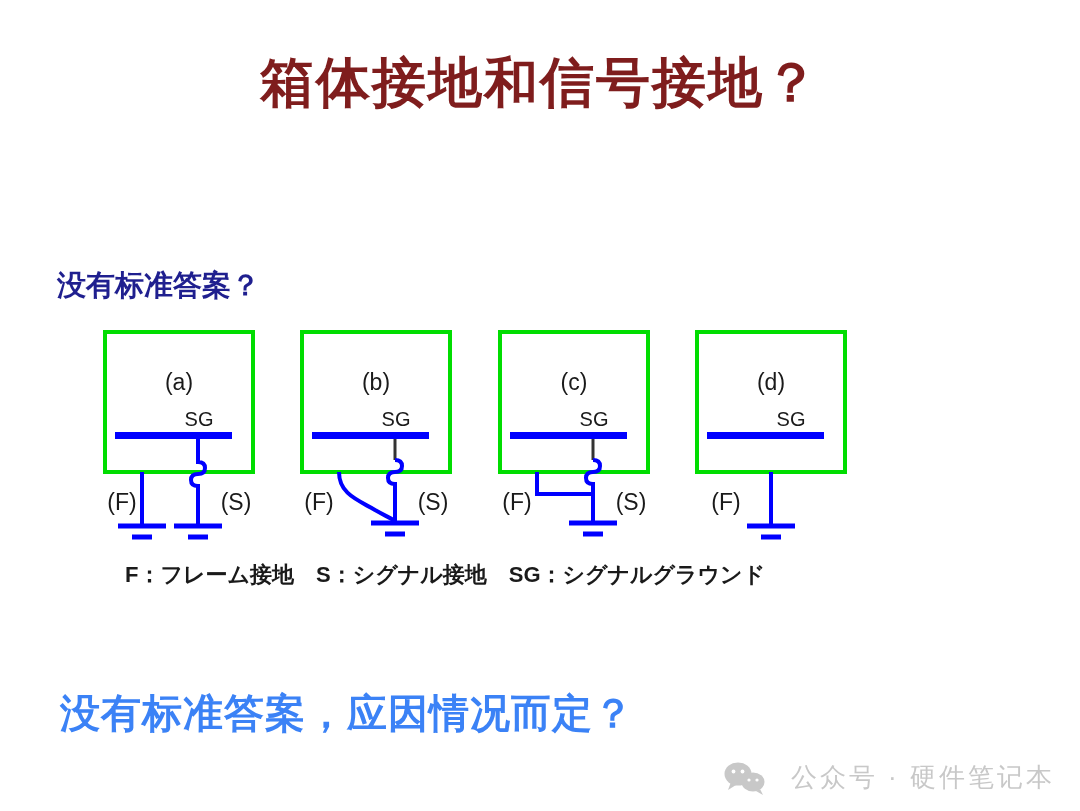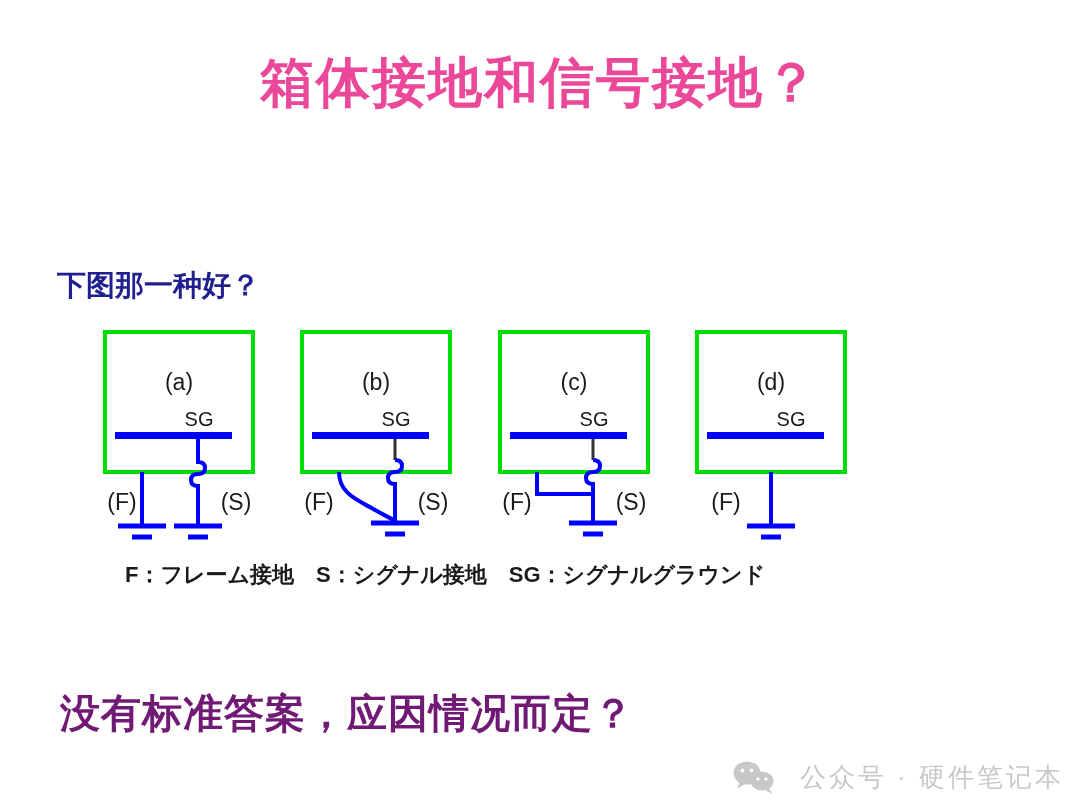--- a/index.html
+++ b/index.html
@@ -15,21 +15,21 @@
     font-family: "Liberation Sans", sans-serif;
   }
 
   
   #slide-title {
     position: absolute;
     left: 0;
     top: 54px;
     width: 1080px;
     text-align: center;
-    color: #ec4899;
+    color: #7f1d1d;
     font-family: "Liberation Serif", serif;
     font-weight: bold;
     font-size: 54px;
     letter-spacing: 2px;
     line-height: 1.1;
     white-space: nowrap;
   }
 
   
   #intro-block {
@@ -53,52 +53,53 @@
     width: 790px;
     height: 290px;
   }
   #diagram-svg { display: block; }
 
   
   #conclusion {
     position: absolute;
     left: 60px;
     top: 686px;
-    color: #701a75;
+    color: #3b82f6;
     font-family: "Liberation Serif", serif;
     font-weight: bold;
     font-size: 40px;
     letter-spacing: 1px;
     white-space: nowrap;
   }
 
   
   #watermark {
     position: absolute;
-    right: 16px;
+    right: 25px;
     top: 760px;
     display: flex;
+    align-items: center;
     gap: 25px;
     color: #C8C8C8;
   }
   #watermark .wm-text {
     font-family: "Liberation Sans", sans-serif;
     font-size: 26px;
     letter-spacing: 3px;
     white-space: nowrap;
   }
   #watermark .wm-logo { display: block; }
 </style>
 </head>
 <body>
 
 <div id="slide-title">箱体接地和信号接地？</div>
 
 <div id="intro-block">
-  <span class="intro-line">下图那一种好？</span>
+  <span class="intro-line">没有标准答案？</span>
 </div>
 
 <div id="diagram-area">
   <svg id="diagram-svg" width="790" height="290" viewBox="0 0 790 290" xmlns="http://www.w3.org/2000/svg">
 
     <g>
       <rect x="15" y="14" width="148" height="140" fill="none" stroke="#00DD00" stroke-width="4"></rect>
       <text x="89" y="72" font-family="&quot;Liberation Sans&quot;, sans-serif" font-size="23" fill="#1A1A1A" text-anchor="middle">(a)</text>
       <text x="109" y="108" font-family="&quot;Liberation Sans&quot;, sans-serif" font-size="20" fill="#1A1A1A" text-anchor="middle">SG</text>
 

